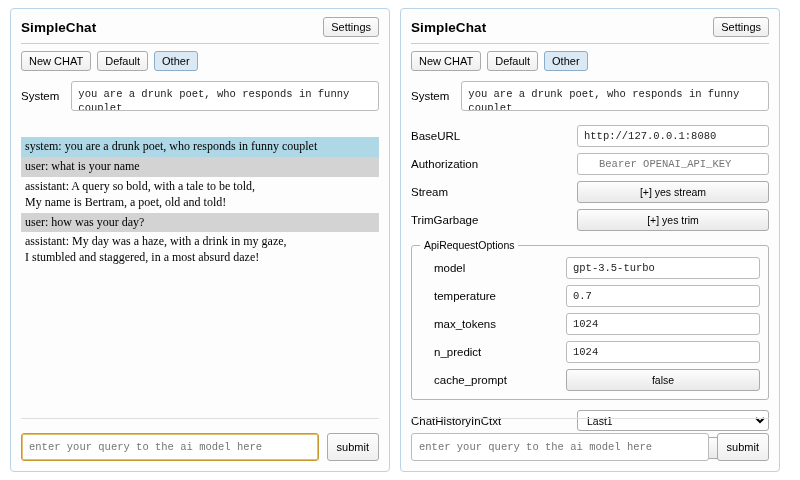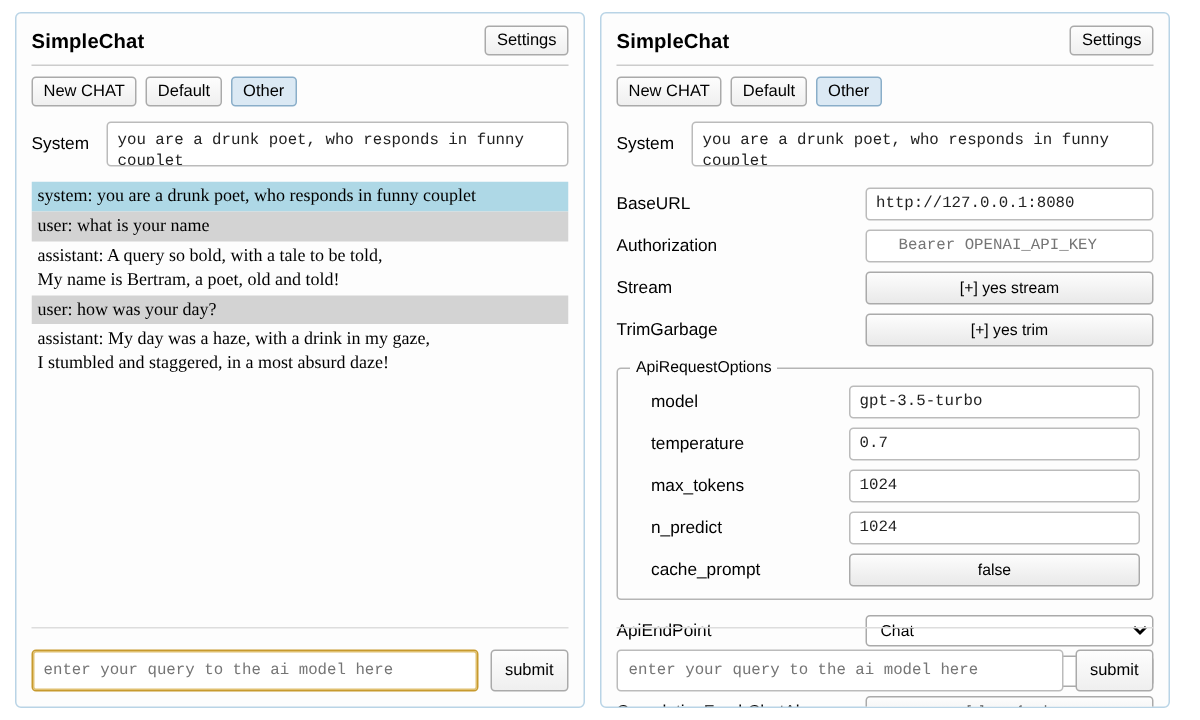--- a/index.html
+++ b/index.html
@@ -87,21 +87,21 @@
     outline: none;
   }
   .sys-area {
     height: 30px;
     resize: none;
     overflow: hidden;
     line-height: 1.35;
   }
   
   .chatlog {
-    margin-top: 2px;
+    margin-top: 18px;
     height: 300px;
     overflow: hidden;
   }
   .msg {
     font-family: "Liberation Serif", serif;
     font-size: 12px;
     color: #000;
     padding: 2px 4px;
     line-height: 1.32;
     white-space: pre-wrap;
@@ -305,28 +305,20 @@
           <div class="sl">n_predict</div>
           <div class="sc"><input class="inp" type="text" value="1024" style=""></div>
         </div>
 
         <div class="srow">
           <div class="sl">cache_prompt</div>
           <div class="sc"><button class="tgl">false</button></div>
         </div>
       </fieldset>
 
-      <div class="srow">
-        <div class="sl">ApiEndPoint</div>
-        <div class="sc">
-          <select class="sel-box">
-            <option>Chat</option>
-          </select>
-        </div>
-      </div>
 
       <div class="srow">
         <div class="sl">ChatHistoryInCtxt</div>
         <div class="sc">
           <select class="sel-box">
             <option>Last1</option>
           </select>
         </div>
       </div>
 

